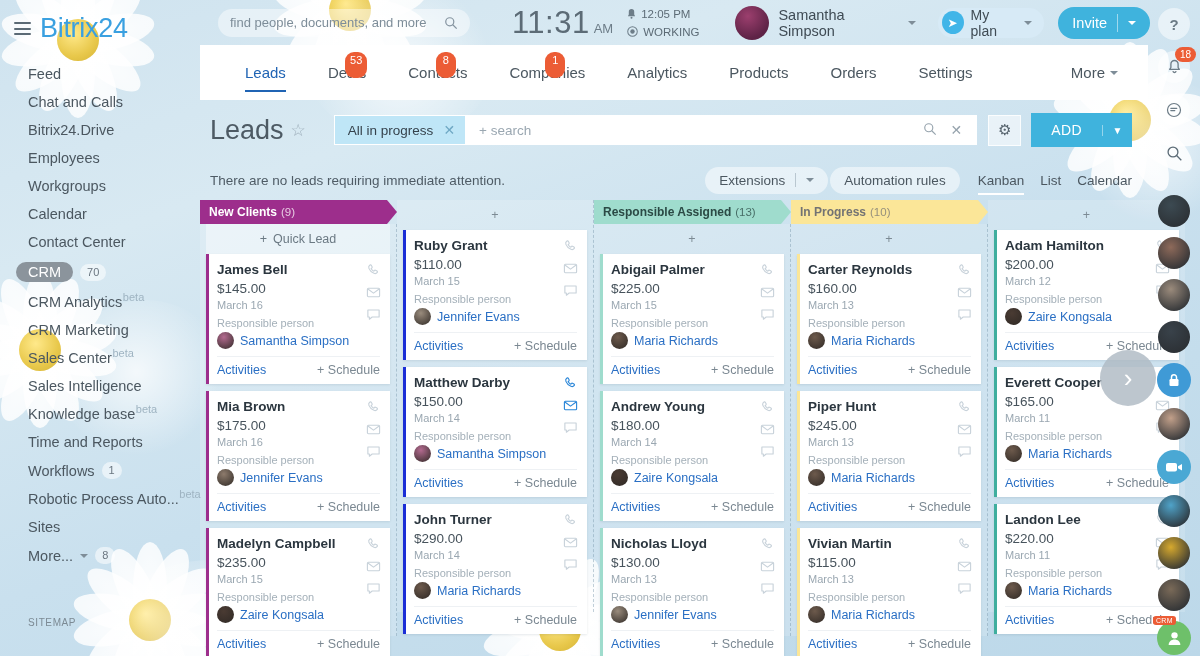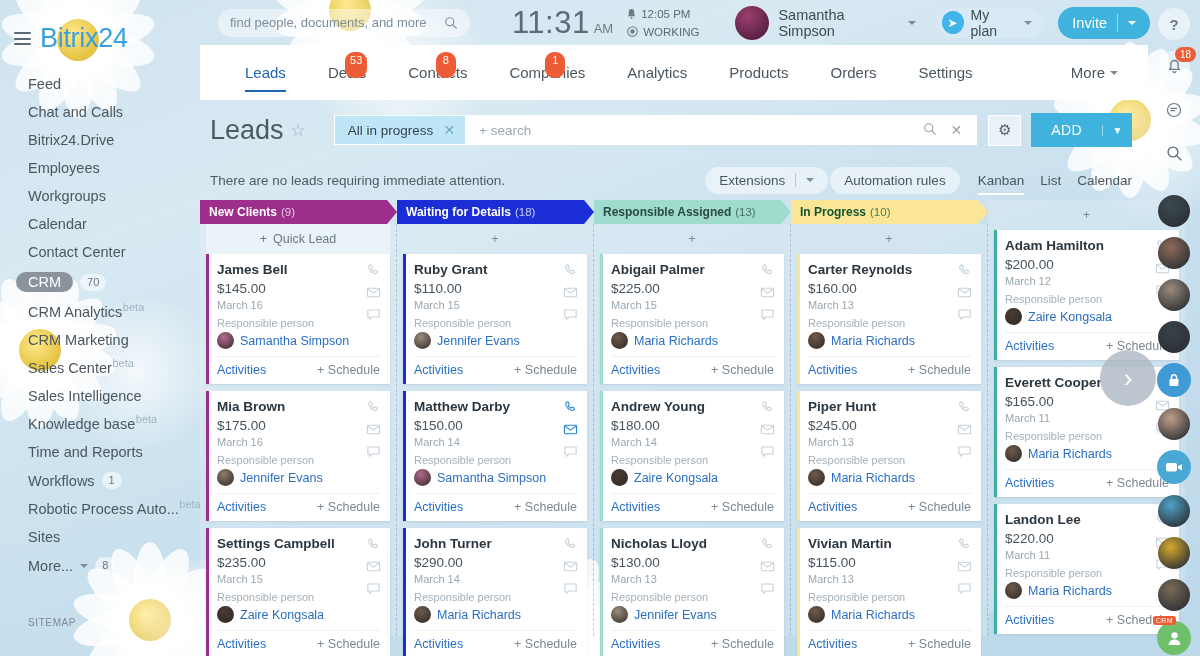--- a/index.html
+++ b/index.html
@@ -19,21 +19,21 @@
   .flower { position:absolute; width:0; height:0; }
   .flower .p { position:absolute; width:34px; height:78px; left:-17px; top:-78px;
     background:radial-gradient(ellipse at 50% 85%, rgba(255,255,255,.95), rgba(255,255,255,.78));
     border-radius:50% 50% 45% 45%/60% 60% 40% 40%; transform-origin:50% 100%; }
   .flower .core { position:absolute; width:42px; height:42px; left:-21px; top:-21px;
     border-radius:50%; background:radial-gradient(circle at 40% 35%, #ffe98a, #e8c84b 60%, #d4b234); }
 
   
   #left-sidebar {
     position:absolute; left:0; top:0; width:200px; height:632px;
-    padding-top:14px; z-index:5;
+    padding-top:4px; z-index:5;
   }
   .logo-row { display:flex; align-items:center; gap:9px; padding:9px 0 16px 14px; }
   .burger { width:17px; height:13px; position:relative; cursor:pointer; }
   .burger i { position:absolute; left:0; width:17px; height:2px; background:#5b6a75; border-radius:1px; }
   .burger i:nth-child(1){top:0}.burger i:nth-child(2){top:5.5px}.burger i:nth-child(3){top:11px}
   .logo-text { font-size:27px; color:#4e5c66; letter-spacing:-.3px; }
   .logo-text span { color:#3aa0e0; }
   .nav-item {
     display:flex; align-items:center; gap:7px;
     padding:6px 10px 6px 28px; font-size:14.5px; color:#4b5760;
@@ -554,21 +554,21 @@
                 <svg width="15" height="15" viewBox="0 0 16 16">
                   <rect x="1.5" y="3.5" width="13" height="9" rx="1" fill="none" stroke="#c8d2da" stroke-width="1.2"></rect>
                   <path d="M2 4.3l6 4.4 6-4.4" fill="none" stroke="#c8d2da" stroke-width="1.2"></path>
                 </svg>
                 <svg width="15" height="15" viewBox="0 0 16 16">
                   <path d="M2 3.2h12v7.4H6.6L3.6 13V10.6H2z" fill="none" stroke="#c8d2da" stroke-width="1.2" stroke-linejoin="round"></path>
                 </svg>
               </div>
             </div>
             <div class="card" style="--stripe: #9d2e8c; box-shadow: rgb(157, 46, 140) 3px 0px 0px inset, rgba(60, 80, 100, 0.12) 0px 1px 2px;">
-              <div class="nm">Settings Campbell</div>
+              <div class="nm">Madelyn Campbell</div>
               <div class="amt">$235.00</div>
               <div class="dt">March 15</div>
               <div class="rp-lbl">Responsible person</div>
               <div class="rp">
                 <span class="avatar" style="width:17px;height:17px;background:radial-gradient(circle at 40% 30%,#4a3b33,#2f2925)"></span>
                 <span class="nm2">Zaire Kongsala</span>
               </div>
               <div class="foot">
                 <span class="act">Activities</span>
                 <span class="sch">+ Schedule</span>
@@ -582,24 +582,20 @@
                   <path d="M2 4.3l6 4.4 6-4.4" fill="none" stroke="#c8d2da" stroke-width="1.2"></path>
                 </svg>
                 <svg width="15" height="15" viewBox="0 0 16 16">
                   <path d="M2 3.2h12v7.4H6.6L3.6 13V10.6H2z" fill="none" stroke="#c8d2da" stroke-width="1.2" stroke-linejoin="round"></path>
                 </svg>
               </div>
             </div>
           </div>
         </div>
         <div class="col">
-          <div class="col-head" style="background: rgb(27, 46, 214);">
-            <span>Waiting for Details</span>
-            <span class="cnt">(18)</span>
-          </div>
           <div class="col-body">
             <div class="quick">
               <span>+</span>
             </div>
             <div class="card" style="--stripe: #1b2ed6; box-shadow: rgb(27, 46, 214) 3px 0px 0px inset, rgba(60, 80, 100, 0.12) 0px 1px 2px;">
               <div class="nm">Ruby Grant</div>
               <div class="amt">$110.00</div>
               <div class="dt">March 15</div>
               <div class="rp-lbl">Responsible person</div>
               <div class="rp">
@@ -760,21 +756,21 @@
                   <path d="M2 4.3l6 4.4 6-4.4" fill="none" stroke="#c8d2da" stroke-width="1.2"></path>
                 </svg>
                 <svg width="15" height="15" viewBox="0 0 16 16">
                   <path d="M2 3.2h12v7.4H6.6L3.6 13V10.6H2z" fill="none" stroke="#c8d2da" stroke-width="1.2" stroke-linejoin="round"></path>
                 </svg>
               </div>
             </div>
           </div>
         </div>
         <div class="col">
-          <div class="col-head" style="background: rgb(251, 230, 152); color: #14532d;">
+          <div class="col-head" style="background: rgb(251, 230, 152); color: #737373;">
             <span>In Progress</span>
             <span class="cnt">(10)</span>
           </div>
           <div class="col-body">
             <div class="quick">
               <span>+</span>
             </div>
             <div class="card" style="--stripe: #fbe698; box-shadow: rgb(251, 230, 152) 3px 0px 0px inset, rgba(60, 80, 100, 0.12) 0px 1px 2px;">
               <div class="nm">Carter Reynolds</div>
               <div class="amt">$160.00</div>

